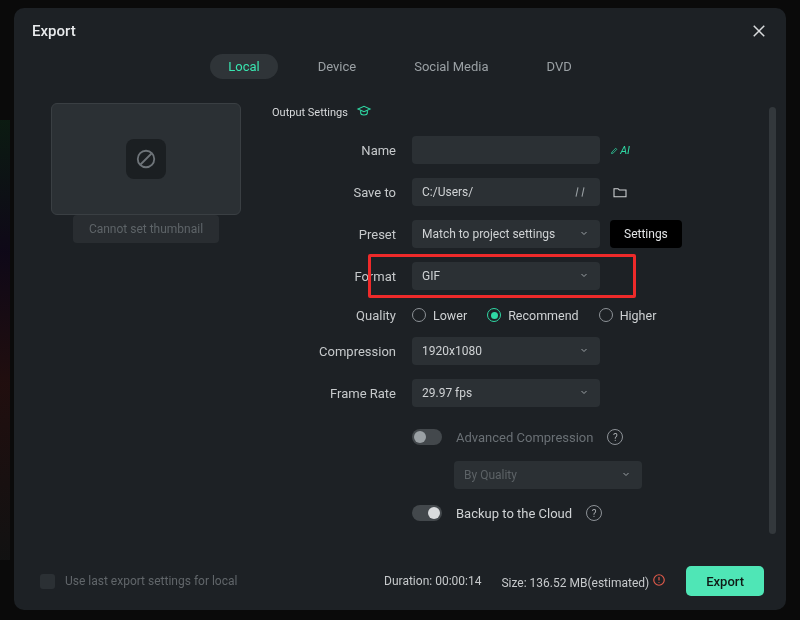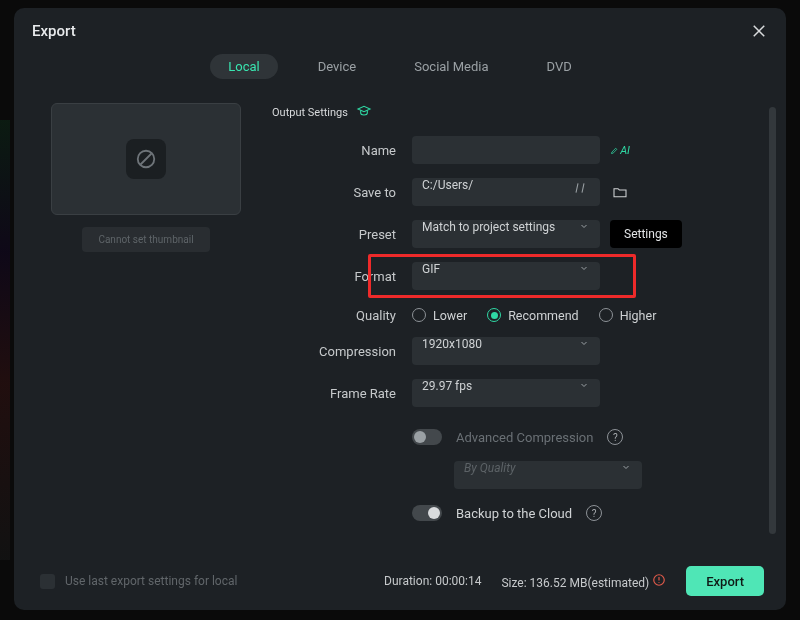--- a/index.html
+++ b/index.html
@@ -22,35 +22,35 @@
   .scrollbar { position: absolute; right: 10px; top: 14px; bottom: 20px; width: 7px; background: #33383c; border-radius: 4px; }
 
   .left { width: 200px; display: flex; flex-direction: column; align-items: center; }
   .thumb {
     width: 190px; height: 112px; background: #2b3034; border: 1px solid #3a3f43; border-radius: 6px;
     display: flex; align-items: center; justify-content: center;
   }
   .thumb-ico { width: 40px; height: 40px; background: #1b1f22; border-radius: 8px; display: flex; align-items: center; justify-content: center; color: #6e7479; }
   .thumb-ico svg { width: 22px; height: 22px; }
   .thumb-btn {
-    margin-top: 12px; padding: 7px 16px; font-size: 10px; color: #5e6468;
+    margin-top: 0; padding: 7px 16px; font-size: 12px; color: #5e6468;
     background: #292d31; border-radius: 4px; cursor: default;
   }
 
   .right { flex: 1; padding-right: 28px; }
   .sec-title { display: flex; align-items: center; gap: 8px; font-size: 11px; color: #d7d9db; margin-bottom: 14px; }
   .sec-title svg { width: 16px; height: 16px; color: #2fd8a4; }
   .row { display: flex; align-items: center; margin-bottom: 14px; }
   .lbl { width: 140px; text-align: right; padding-right: 16px; font-size: 13px; color: #c6c9cb; }
   .ctl { flex: 1; display: flex; align-items: center; gap: 10px; }
 
   .input, .select {
     flex: 1; max-width: 188px; height: 28px; background: #2b3034; border: none; border-radius: 4px;
     color: #cfd2d4; font-size: 12px; padding: 0 10px; outline: none;
-    display: flex; align-items: flex-start; justify-content: space-between; cursor: pointer;
+    display: flex; align-items: center; justify-content: space-between; cursor: pointer;
   }
   .select.disabled { color: #5c6266; cursor: default; }
   .chev { color: #9aa0a4; }
   .chev svg { width: 12px; height: 12px; }
   .icon-btn { width: 20px; height: 20px; display: flex; align-items: center; justify-content: center; cursor: pointer; color: #cfd2d4; }
   .icon-btn svg { width: 16px; height: 16px; }
   .ai-btn { color: #2fd8a4; font-size: 11px; font-style: italic; display:flex; align-items:center; gap:1px;}
   .ai-btn svg{width:13px;height:13px;}
 
   .btn-settings {
@@ -67,21 +67,21 @@
   .radio.sel .dot { border-color: #2fd8a4; }
   .radio.sel .dot::after { content:""; width:7px; height:7px; background:#2fd8a4; border-radius:50%; }
 
   .toggle { width: 30px; height: 16px; background: #43484c; border-radius: 8px; position: relative; cursor: pointer; }
   .toggle::after { content:""; position:absolute; width:12px; height:12px; background:#9aa0a4; border-radius:50%; top:2px; left:2px; }
   .toggle.on::after { left: 16px; background:#d9dbdd; }
   .toggle-row { display:flex; align-items:center; gap:14px; font-size:13px; color:#9da2a6; margin-left:140px; margin-bottom:16px;}
   .toggle-row.dim { color:#6a7075; }
   .help { width:16px;height:16px;border:1.4px solid #8d9297;border-radius:50%;display:flex;align-items:center;justify-content:center;font-size:10px;color:#a7abaf;cursor:pointer;}
   .select-wide { max-width: 188px; width:188px; }
-  .indent { margin-left: 182px; margin-bottom:16px;font-style:italic; }
+  .indent { margin-left: 182px; margin-bottom:16px; }
 
   .footer { display:flex; align-items:center; justify-content:space-between; padding: 12px 22px 14px 26px; border-top: 0; }
   .footer-left { display:flex; align-items:center; gap:10px; font-size:12px; color:#61666a;}
   .chk { width:15px;height:15px;background:#2b3034;border-radius:3px; }
   .footer-right { display:flex; align-items:center; gap:20px; font-size:12px; color:#c6c9cb;margin-left:28px;}
   .warn { color:#e05a4a; display:inline-flex; align-items:center; }
   .warn svg{width:14px;height:14px;}
   .export-btn {
     height: 30px; padding: 0 20px; background: #4fe6b6; color:#0f1a16; font-size:13px; font-weight:500;
     border-radius:5px; cursor:pointer; display:flex; align-items:center;

